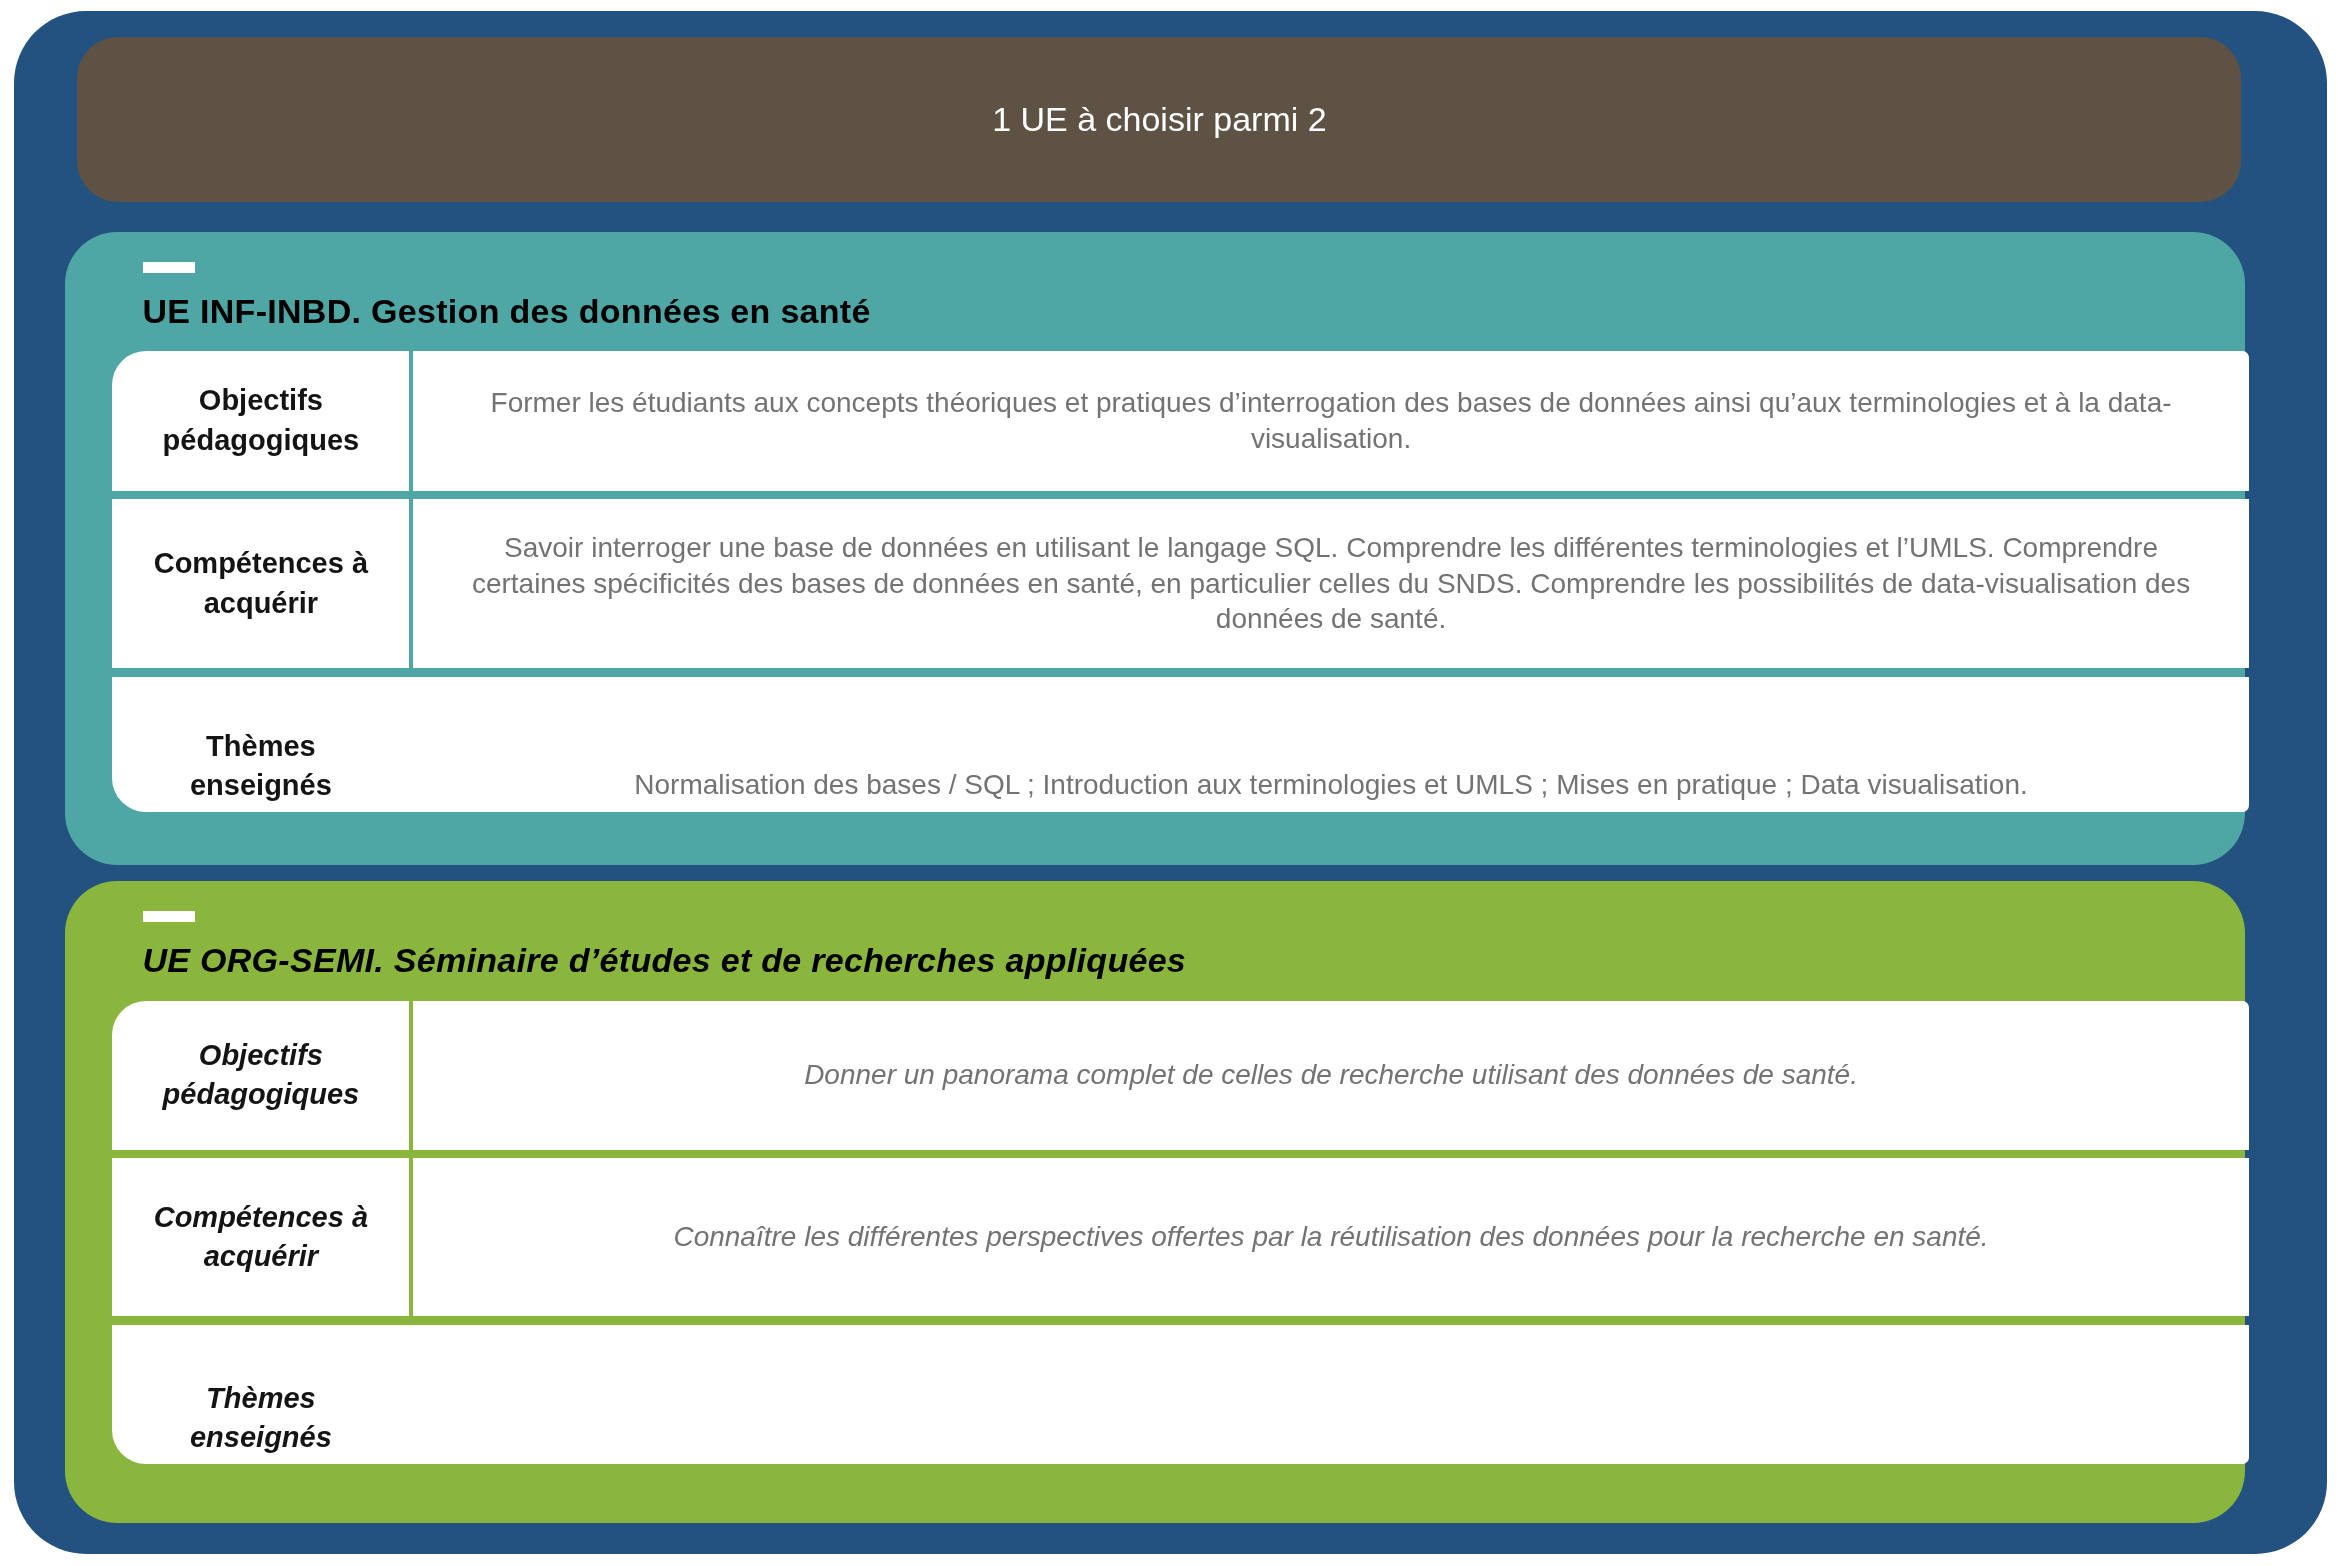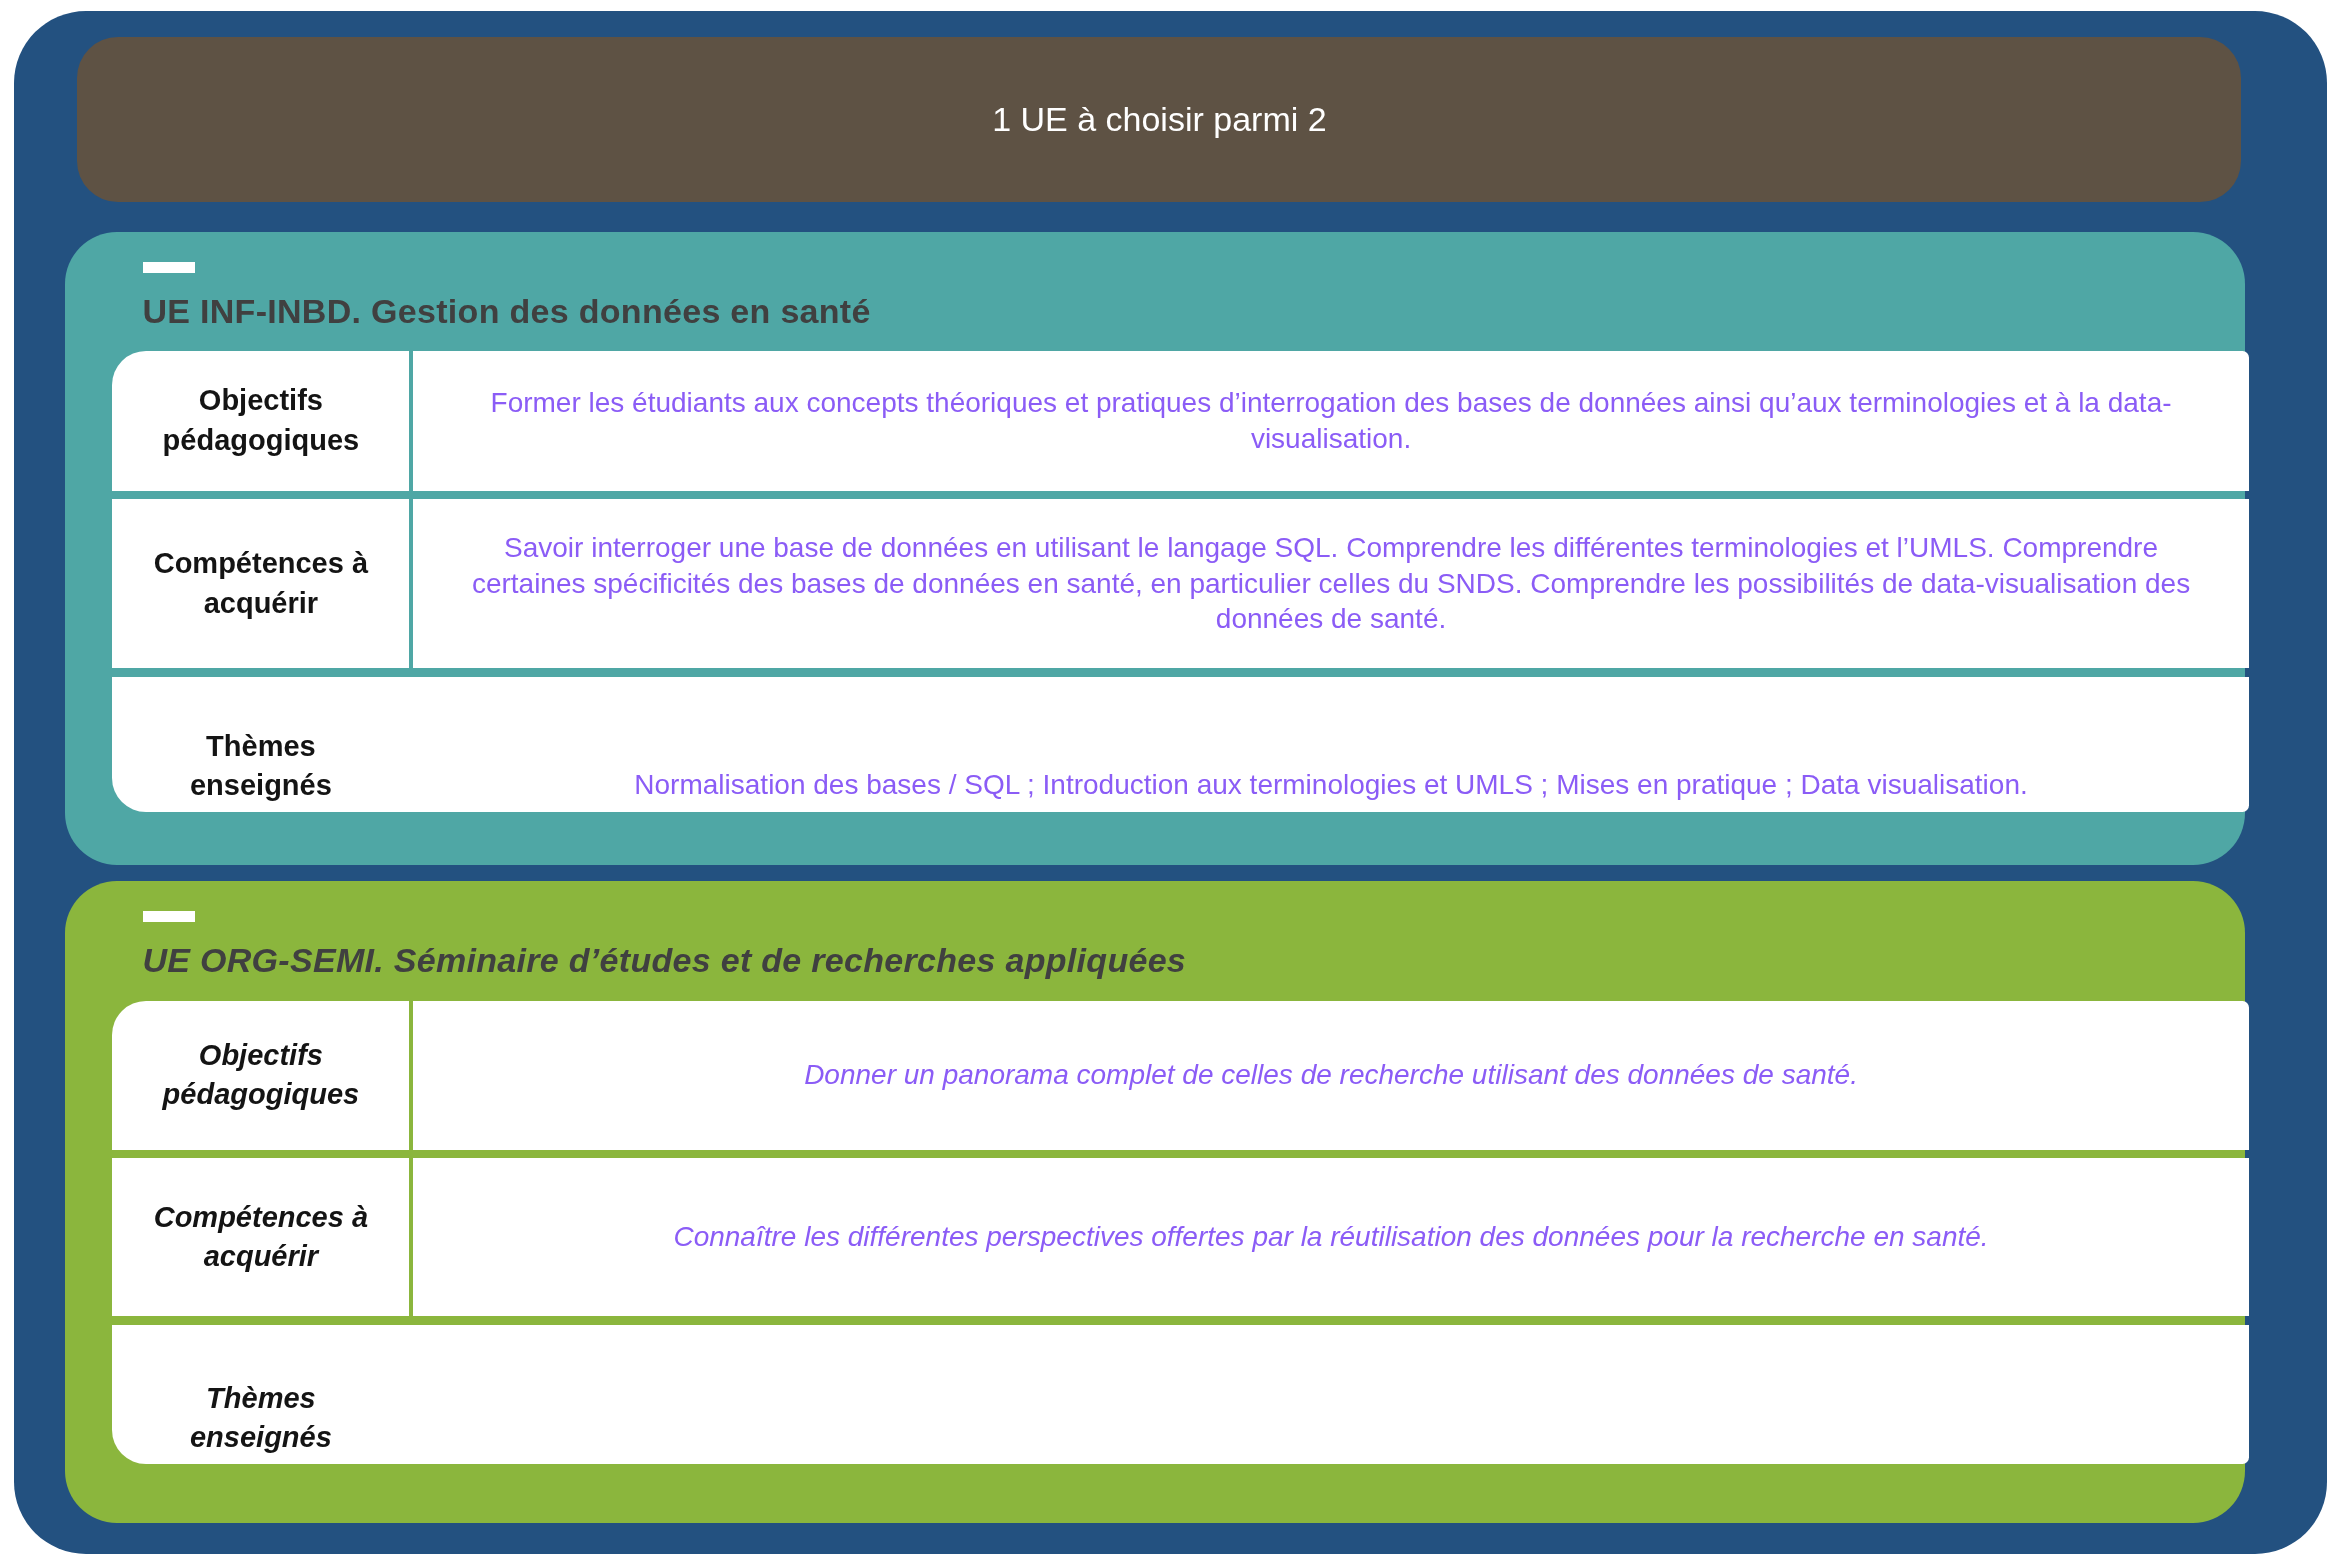--- a/index.html
+++ b/index.html
@@ -32,21 +32,21 @@
   .section-panel{
     position:absolute;left:51px;width:2180px;border-radius:52px;
   }
   .section-panel.teal{top:221px;height:633px;background:#4fa7a5;}
   .section-panel.green{top:870px;height:642px;background:#8bb63d;font-style:italic;}
   .section-dash{
     position:absolute;left:78px;top:30px;width:52px;height:11.8px;background:#ffffff;
   }
   .section-title{
     position:absolute;left:77px;top:60px;right:52px;
-    color:#404040;font-size:34px;font-weight:bold;letter-spacing:0.3px;
+    color:#000000;font-size:34px;font-weight:bold;letter-spacing:0.3px;
   }
   
   .course-table{
     position:absolute;left:47px;right:-3.9px;
     display:flex;flex-direction:column;
   }
   .teal .course-table{top:119px;width:2137px;gap:8.5px;}
   .green .course-table{top:120px;width:2137px;gap:8.5px;}
   .table-row{
     display:flex;background:#ffffff;align-items:stretch;
@@ -63,21 +63,21 @@
     width:297px;flex:0 0 297px;
     display:flex;align-items:center;justify-content:center;text-align:center;
     font-size:29px;font-weight:600;line-height:1.35;color:#141414;
     padding:6.5px 36px;box-sizing:border-box;
   }
   .cell-divider{width:3.3px;flex:0 0 3.3px;}
   .teal .cell-divider{background:#4fa7a5;}
   .green .cell-divider{background:#8bb63d;}
   .row-content{
     flex:1;display:flex;align-items:center;justify-content:center;text-align:center;
-    font-size:28px;line-height:1.28;color:#8b5cf6;
+    font-size:28px;line-height:1.28;color:#737373;
     padding:9.1px 39px;box-sizing:border-box;
   }
 </style>
 </head>
 <body>
 
 <div class="frame">
 
   <div class="header-panel">
     <div class="header-subtitle">1 UE à choisir parmi 2</div>

